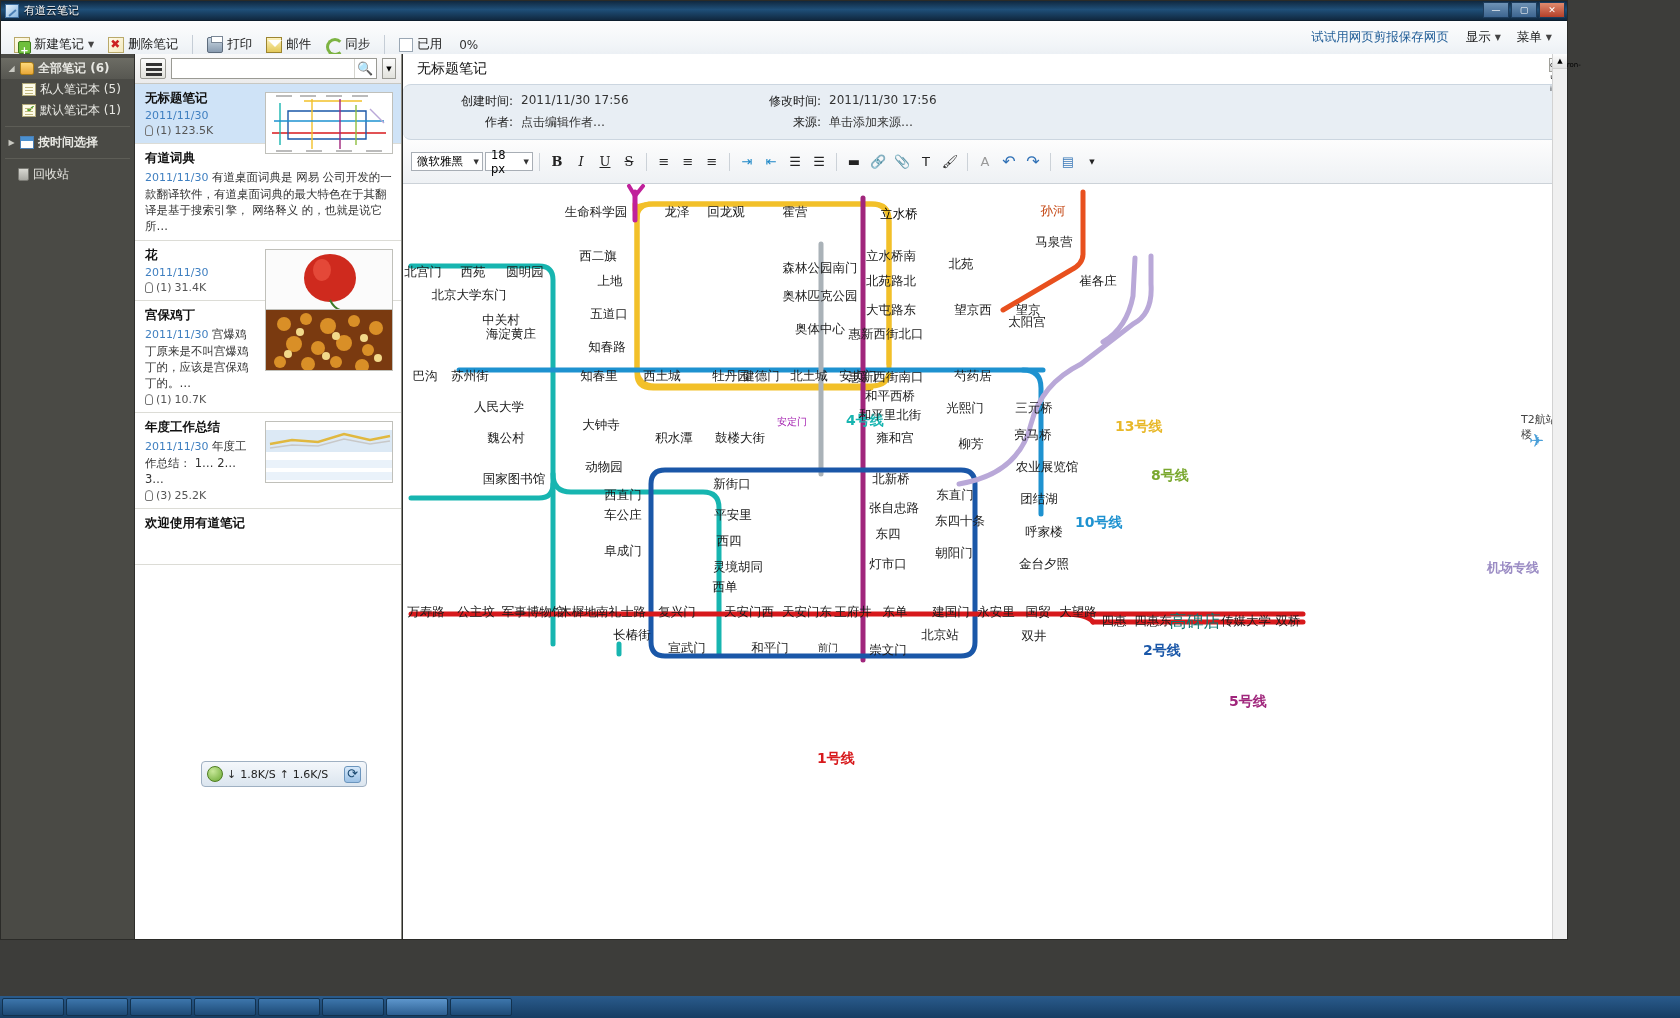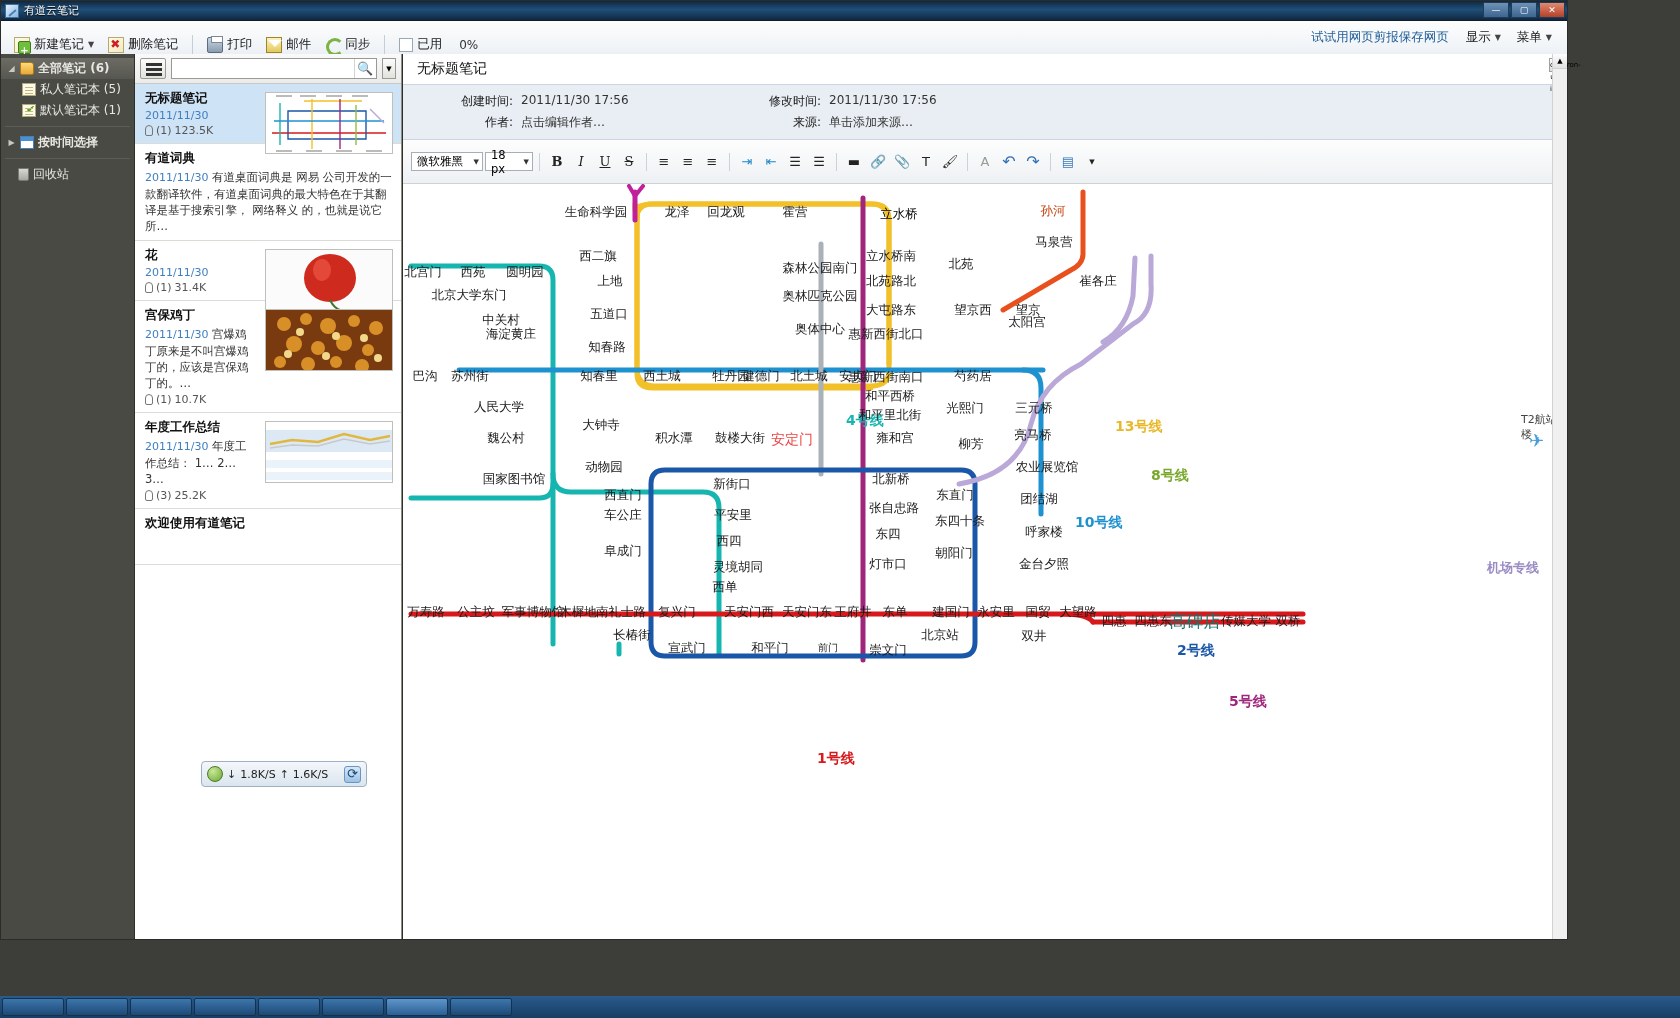--- a/index.html
+++ b/index.html
@@ -133,21 +133,21 @@
 
   
   .editor { flex:1; background:#fff; display:flex; flex-direction:column; position:relative;
             border-left:1px solid #2e2e2b; }
   .ed-title { height:30px; display:flex; align-items:center; padding:0 14px;
               font-size:14px; color:#111; background:#fff; }
   .ed-collapse { position:absolute; right:4px; top:4px; width:14px; height:14px;
                  background:linear-gradient(to bottom,#fcfcfc,#dedede); border:1px solid #a0a09a;
                  font-size:7px; text-align:center; line-height:12px; }
   .ed-meta { background:#e8eef4; border-top:1px solid #ccd6e0; border-bottom:1px solid #ccd6e0;
-             padding:6px 0 6px 0; font-size:12px; color:#1a1a1a; }
+             padding:6px 0 6px 0; font-size:12px; color:#1a1a1a;border-radius:8px; }
   .ed-meta-row { display:flex; padding:2px 0; }
   .mk { width:110px; text-align:right; color:#222; }
   .mv { margin-left:8px; color:#333; width:210px; }
   .mk2 { width:90px; text-align:right; }
   .ed-tools { height:44px; background:linear-gradient(to bottom,#fdfdfd,#eef1f4);
               border-bottom:1px solid #ccd2d8; display:flex; align-items:center;
               padding:0 8px; gap:2px; }
   .fsel { height:19px; border:1px solid #a8aeb5; background:#fff; display:flex;
           align-items:center; padding:0 3px 0 5px; font-size:11.5px; gap:4px; }
   .fsel .cv { font-size:7px; color:#333; }
@@ -522,21 +522,21 @@
 
             <path d="M680 8 L680 70 q0 10 -12 16 L600 126" stroke="#e8501e" stroke-width="5"></path>
           </g>
         </svg>
 
         <div>
           <span style="position:absolute;left:443px;top:228px;color:#17b5b0;font-size:14px;font-weight:bold">4号线</span>
           <span style="position:absolute;left:712px;top:234px;color:#e8b829;font-size:14px;font-weight:bold">13号线</span>
           <span style="position:absolute;left:748px;top:283px;color:#7aa82f;font-size:14px;font-weight:bold">8号线</span>
           <span style="position:absolute;left:672px;top:330px;color:#1e92d0;font-size:14px;font-weight:bold">10号线</span>
-          <span style="position:absolute;left:774px;top:458px;color:#1a57a8;font-size:14px;font-weight:bold">2号线</span>
+          <span style="position:absolute;left:740px;top:458px;color:#1a57a8;font-size:14px;font-weight:bold">2号线</span>
           <span style="position:absolute;left:826px;top:509px;color:#a0267c;font-size:14px;font-weight:bold">5号线</span>
           <span style="position:absolute;left:414px;top:566px;color:#d7191c;font-size:14px;font-weight:bold">1号线</span>
 
           <span style="position:absolute;left:1084px;top:375px;color:#9b8cc4;font-size:13px;font-weight:bold">机场专线</span>
           <span style="position:absolute;left:1118px;top:228px;color:#444;font-size:11px">T2航站楼</span>
 
           <span style="position:absolute;left:1126px;top:246px;font-size:18px;color:#4a9fd8">✈</span>
 
         </div>
 
@@ -581,21 +581,21 @@
             <span class="st" style="position: absolute; white-space: nowrap; font-size: 12.5px; color: rgb(26, 26, 26); left: 570px; top: 192px; transform: translate(-50%, -50%);">芍药居</span>
             <span class="st" style="position: absolute; white-space: nowrap; font-size: 12.5px; color: rgb(26, 26, 26); left: 96px; top: 223px; transform: translate(-50%, -50%);">人民大学</span>
             <span class="st" style="position: absolute; white-space: nowrap; font-size: 12.5px; color: rgb(26, 26, 26); left: 483px; top: 193px; transform: translate(-50%, -50%);">惠新西街南口</span>
             <span class="st" style="position: absolute; white-space: nowrap; font-size: 12.5px; color: rgb(26, 26, 26); left: 487px; top: 212px; transform: translate(-50%, -50%);">和平西桥</span>
             <span class="st" style="position: absolute; white-space: nowrap; font-size: 12.5px; color: rgb(26, 26, 26); left: 562px; top: 224px; transform: translate(-50%, -50%);">光熙门</span>
             <span class="st" style="position: absolute; white-space: nowrap; font-size: 12.5px; color: rgb(26, 26, 26); left: 631px; top: 224px; transform: translate(-50%, -50%);">三元桥</span>
             <span class="st" style="position: absolute; white-space: nowrap; font-size: 12.5px; color: rgb(26, 26, 26); left: 103px; top: 254px; transform: translate(-50%, -50%);">魏公村</span>
             <span class="st" style="position: absolute; white-space: nowrap; font-size: 12.5px; color: rgb(26, 26, 26); left: 198px; top: 241px; transform: translate(-50%, -50%);">大钟寺</span>
             <span class="st" style="position: absolute; white-space: nowrap; font-size: 12.5px; color: rgb(26, 26, 26); left: 271px; top: 254px; transform: translate(-50%, -50%);">积水潭</span>
             <span class="st" style="position: absolute; white-space: nowrap; font-size: 12.5px; color: rgb(26, 26, 26); left: 337px; top: 254px; transform: translate(-50%, -50%);">鼓楼大街</span>
-            <span class="st" style="position: absolute; white-space: nowrap; font-size: 14px; color: #ef4444; left: 389px; top: 256px; transform: translate(-50%, -50%);">安定门</span>
+            <span class="st" style="position: absolute; white-space: nowrap; font-size: 10px; color: #a21caf; left: 389px; top: 238px; transform: translate(-50%, -50%);">安定门</span>
             <span class="st" style="position: absolute; white-space: nowrap; font-size: 12.5px; color: rgb(26, 26, 26); left: 487px; top: 231px; transform: translate(-50%, -50%);">和平里北街</span>
             <span class="st" style="position: absolute; white-space: nowrap; font-size: 12.5px; color: rgb(26, 26, 26); left: 630px; top: 251px; transform: translate(-50%, -50%);">亮马桥</span>
             <span class="st" style="position: absolute; white-space: nowrap; font-size: 12.5px; color: rgb(26, 26, 26); left: 201px; top: 283px; transform: translate(-50%, -50%);">动物园</span>
             <span class="st" style="position: absolute; white-space: nowrap; font-size: 12.5px; color: rgb(26, 26, 26); left: 492px; top: 254px; transform: translate(-50%, -50%);">雍和宫</span>
             <span class="st" style="position: absolute; white-space: nowrap; font-size: 12.5px; color: rgb(26, 26, 26); left: 568px; top: 260px; transform: translate(-50%, -50%);">柳芳</span>
             <span class="st" style="position: absolute; white-space: nowrap; font-size: 12.5px; color: rgb(26, 26, 26); left: 644px; top: 283px; transform: translate(-50%, -50%);">农业展览馆</span>
             <span class="st" style="position: absolute; white-space: nowrap; font-size: 12.5px; color: rgb(26, 26, 26); left: 111px; top: 295px; transform: translate(-50%, -50%);">国家图书馆</span>
             <span class="st" style="position: absolute; white-space: nowrap; font-size: 12.5px; color: rgb(26, 26, 26); left: 329px; top: 300px; transform: translate(-50%, -50%);">新街口</span>
             <span class="st" style="position: absolute; white-space: nowrap; font-size: 12.5px; color: rgb(26, 26, 26); left: 488px; top: 295px; transform: translate(-50%, -50%);">北新桥</span>
             <span class="st" style="position: absolute; white-space: nowrap; font-size: 12.5px; color: rgb(26, 26, 26); left: 220px; top: 311px; transform: translate(-50%, -50%);">西直门</span>

